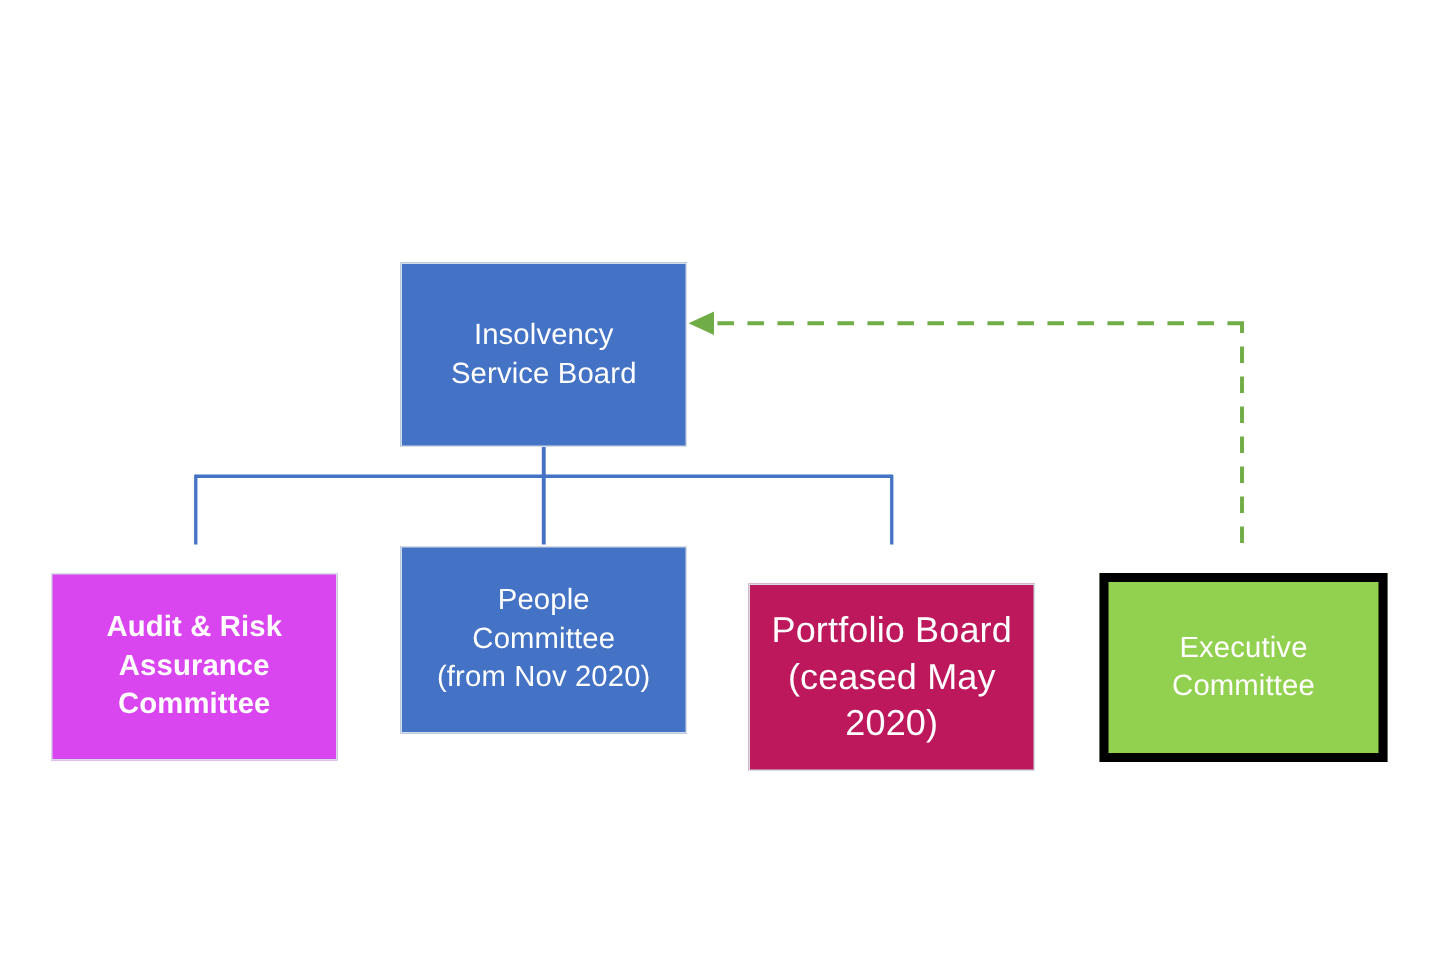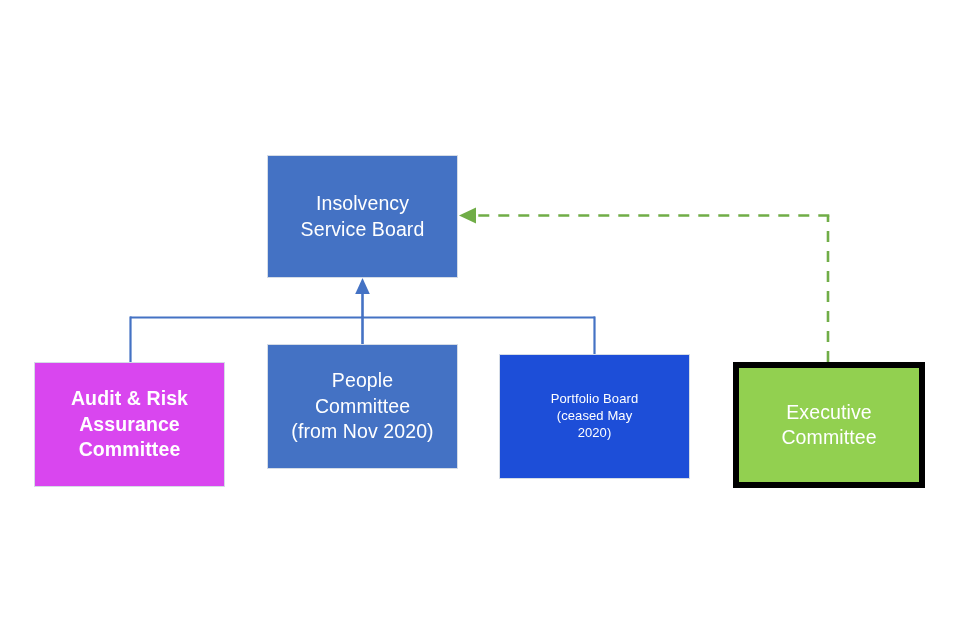--- a/index.html
+++ b/index.html
@@ -32,20 +32,21 @@
     position: absolute;
     box-sizing: border-box;
     display: flex;
     align-items: center;
     justify-content: center;
     text-align: center;
     color: #ffffff;
     line-height: 1.30;
     letter-spacing: 0.1px;
     z-index: 2;
+    margin-top: 20px;
   }
   .node .node-label {
     display: block;
     width: 100%;
     white-space: pre-line;
     padding: 0 6px;
     box-sizing: border-box;
   }
   
   #node-board {
@@ -72,26 +73,26 @@
     left: 267px;
     top: 344px;
     width: 191px;
     height: 125px;
     background: #4472C4;
     border: 1px solid #d5dce6;
     font-size: 19.5px;
   }
   #node-portfolio {
     left: 499px;
-    top: 354px;
+    top: 369px;
     width: 191px;
     height: 125px;
-    background: #1d4ed8;
+    background: #be185d;
     border: 1px solid #d5dce6;
-    font-size: 13px;
+    font-size: 24px;
   }
   #node-exec {
     left: 733px;
     top: 362px;
     width: 192px;
     height: 126px;
     background: #92D050;
     border: 6px solid #000000;
     font-size: 19.5px;
   }

